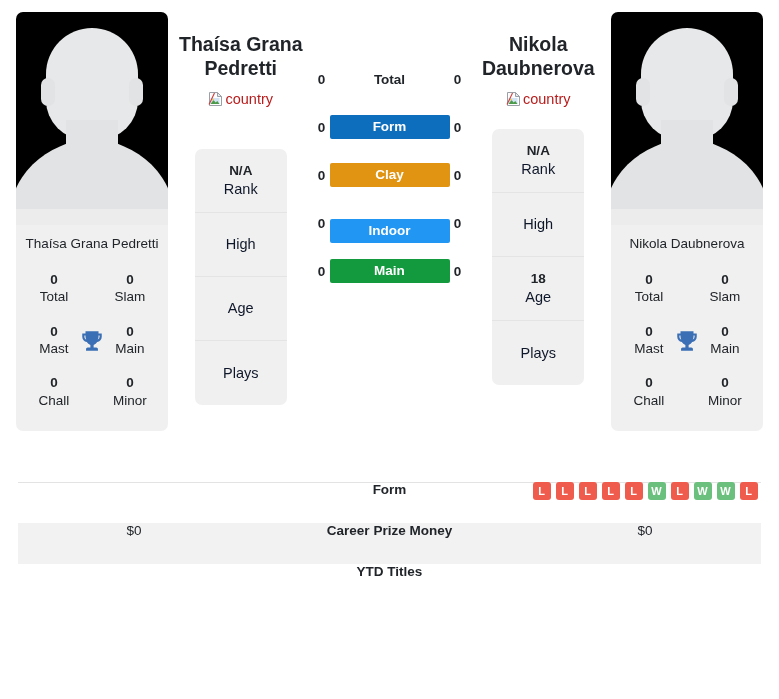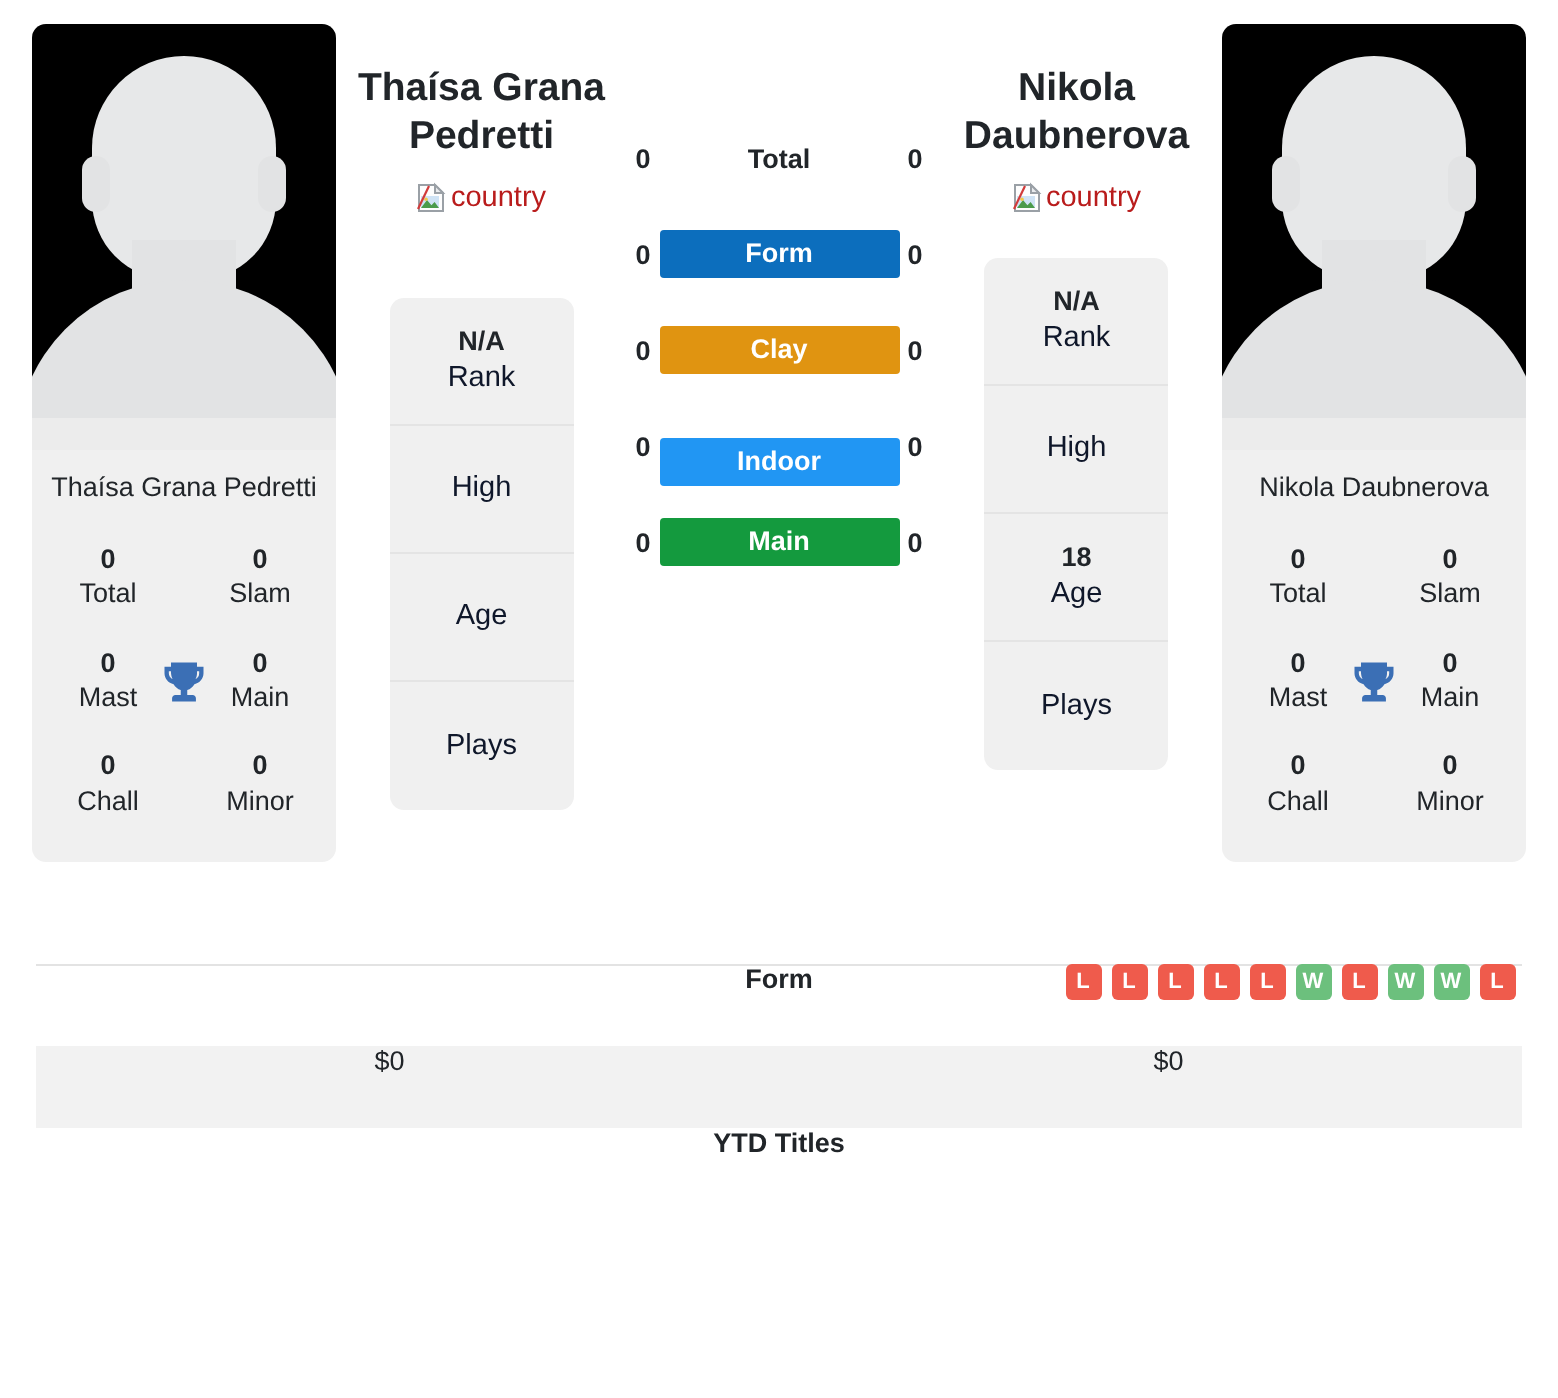--- a/index.html
+++ b/index.html
@@ -492,20 +492,21 @@
             <span class="form-badge" style="background: rgb(108, 192, 125);">W</span>
             <span class="form-badge" style="background: rgb(239, 91, 76);">L</span>
           </div>
       </div>
     </div>
 
 
 
     <div class="trow striped">
       <div class="tcell">$0</div>
+      <div class="tcell label">Career Prize Money</div>
       <div class="tcell">$0</div>
     </div>
 
     <div class="trow">
       <div class="tcell"></div>
       <div class="tcell label">YTD Titles</div>
       <div class="tcell"></div>
     </div>
 
   </div>

